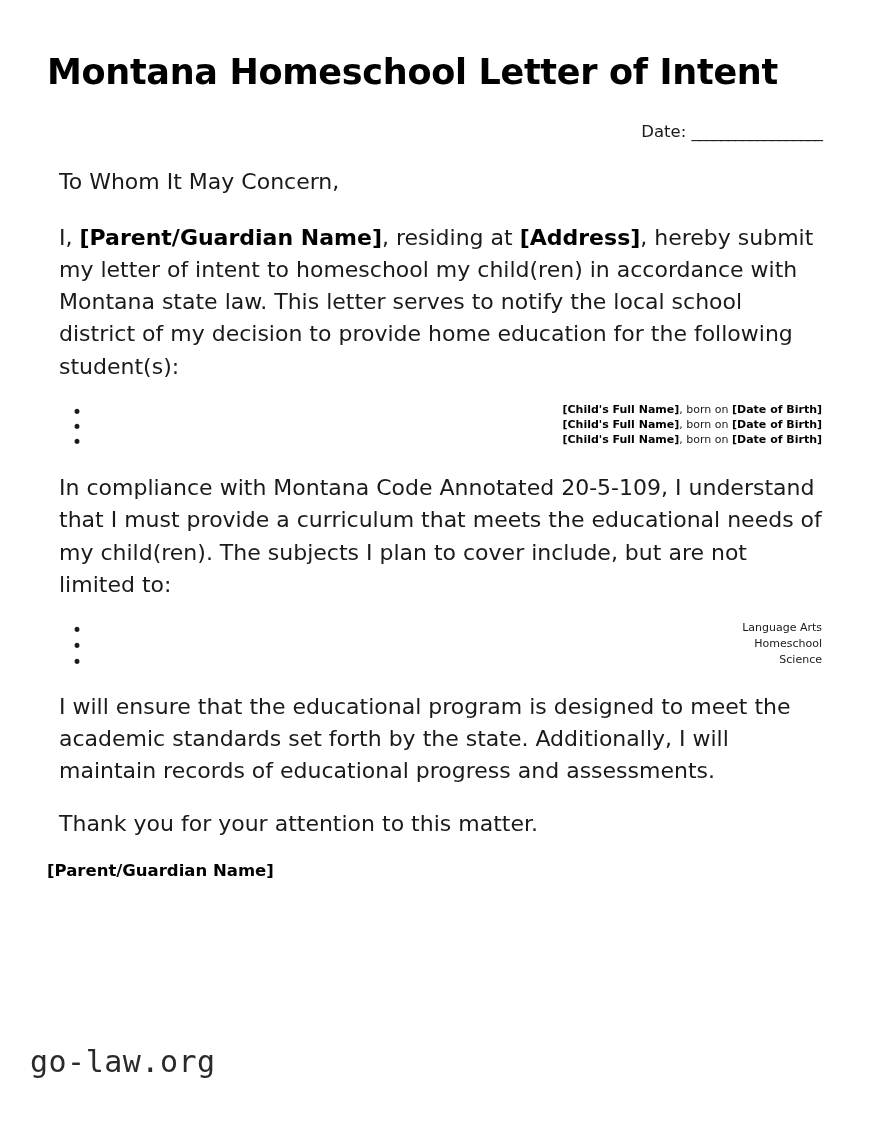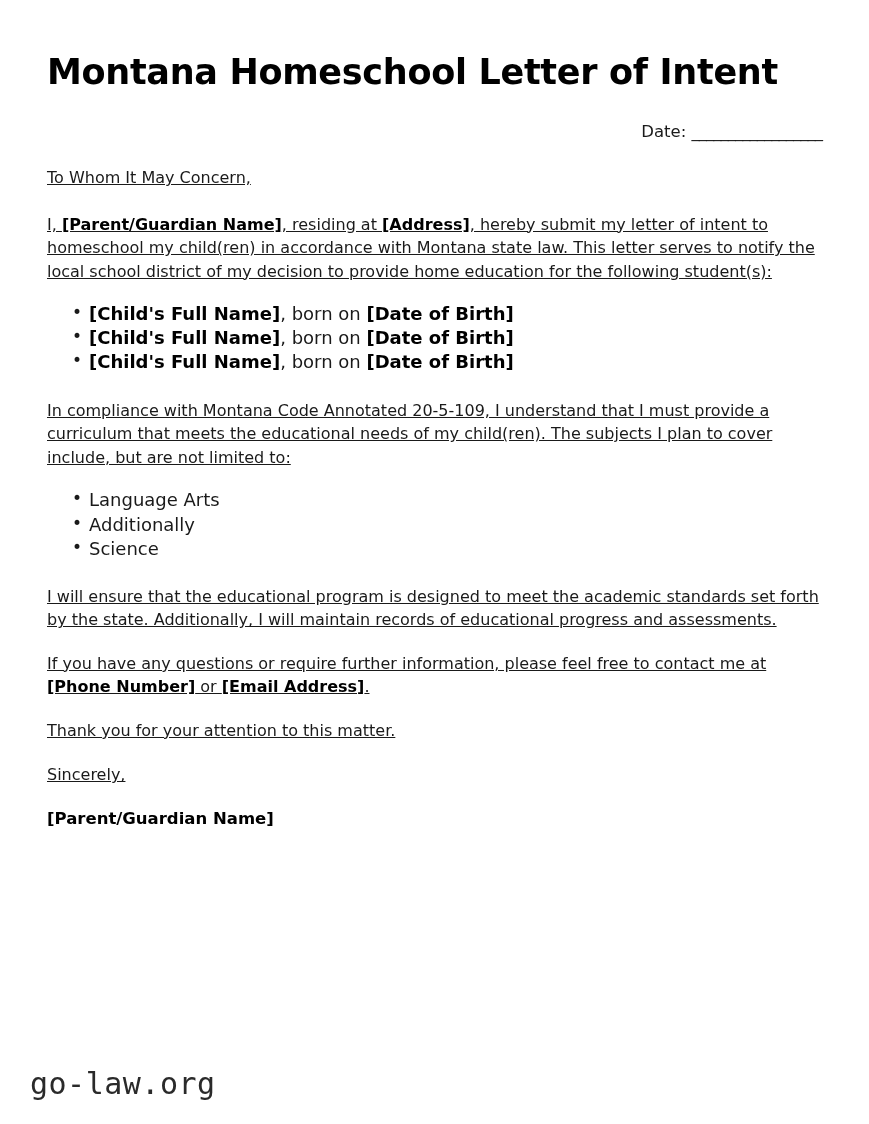--- a/index.html
+++ b/index.html
@@ -50,48 +50,48 @@
     line-height: 1.45;
     margin: 0 0 22px 0;
     color: #1a1a1a;
     text-align: right;
   }
   .date-underscores {
     letter-spacing: -1px;
   }
 
   .para {
-    font-size: 16px;
+    font-size: 22px;
     line-height: 1.47;
-    margin: 0 0 20px 0;
+    margin: 0 0 20px 12px;
     color: #1a1a1a;
     text-align: left;
-    text-decoration: underline;
   }
 
   .salutation {
     margin-bottom: 23px;
   }
 
   strong, .b {
     font-weight: bold;
     color: #000000;
   }
 
   ul.bullets {
     list-style: none;
     margin: 0 0 20px 0;
     padding: 0 0 0 42px;
   }
   ul.bullets li {
-    font-size: 18px;
+    font-size: 11px;
     line-height: 1.27;
     margin: 0 0 1px 0;
     position: relative;
     color: #1a1a1a;
+    text-align: right;
   }
   ul.bullets li::before {
     content: "\2022";
     position: absolute;
     left: -17px;
     top: -1px;
     font-size: 17px;
     color: #1a1a1a;
   }
 
@@ -112,21 +112,21 @@
   .signature-name {
     font-size: 16.5px;
     font-weight: bold;
     color: #000000;
     margin: 0;
   }
 
   .footer-watermark {
     position: absolute;
     left: 30px;
-    top: 1066px;
+    top: 1044px;
     font-family: "DejaVu Sans Mono", monospace;
     font-size: 30px;
     letter-spacing: 0.5px;
     color: #2a2a2a;
     white-space: nowrap;
   }
 </style>
 </head>
 <body>
 
@@ -155,32 +155,28 @@
       </li>
       <li>
         <strong>[Child's Full Name]</strong><span>, born on </span><strong>[Date of Birth]</strong>
       </li>
     </ul>
 
     <p class="para">In compliance with Montana Code Annotated 20-5-109, I understand that I must provide a curriculum that meets the educational needs of my child(ren). The subjects I plan to cover include, but are not limited to:</p>
 
     <ul class="bullets subjects">
       <li>Language Arts</li>
-      <li>Additionally</li>
+      <li>Homeschool</li>
       <li>Science</li>
     </ul>
 
     <p class="para">I will ensure that the educational program is designed to meet the academic standards set forth by the state. Additionally, I will maintain records of educational progress and assessments.</p>
 
-    <p class="para">
-      <span>If you have any questions or require further information, please feel free to contact me at </span><strong>[Phone Number]</strong><span> or </span><strong>[Email Address]</strong><span>.</span>
-    </p>
 
     <p class="para closing-thanks">Thank you for your attention to this matter.</p>
 
-    <p class="para closing-sincerely">Sincerely,</p>
 
     <p class="signature-name">[Parent/Guardian Name]</p>
 
   </div>
 
   <div class="footer-watermark">go-law.org</div>
 </div>
 
 </body></html>

